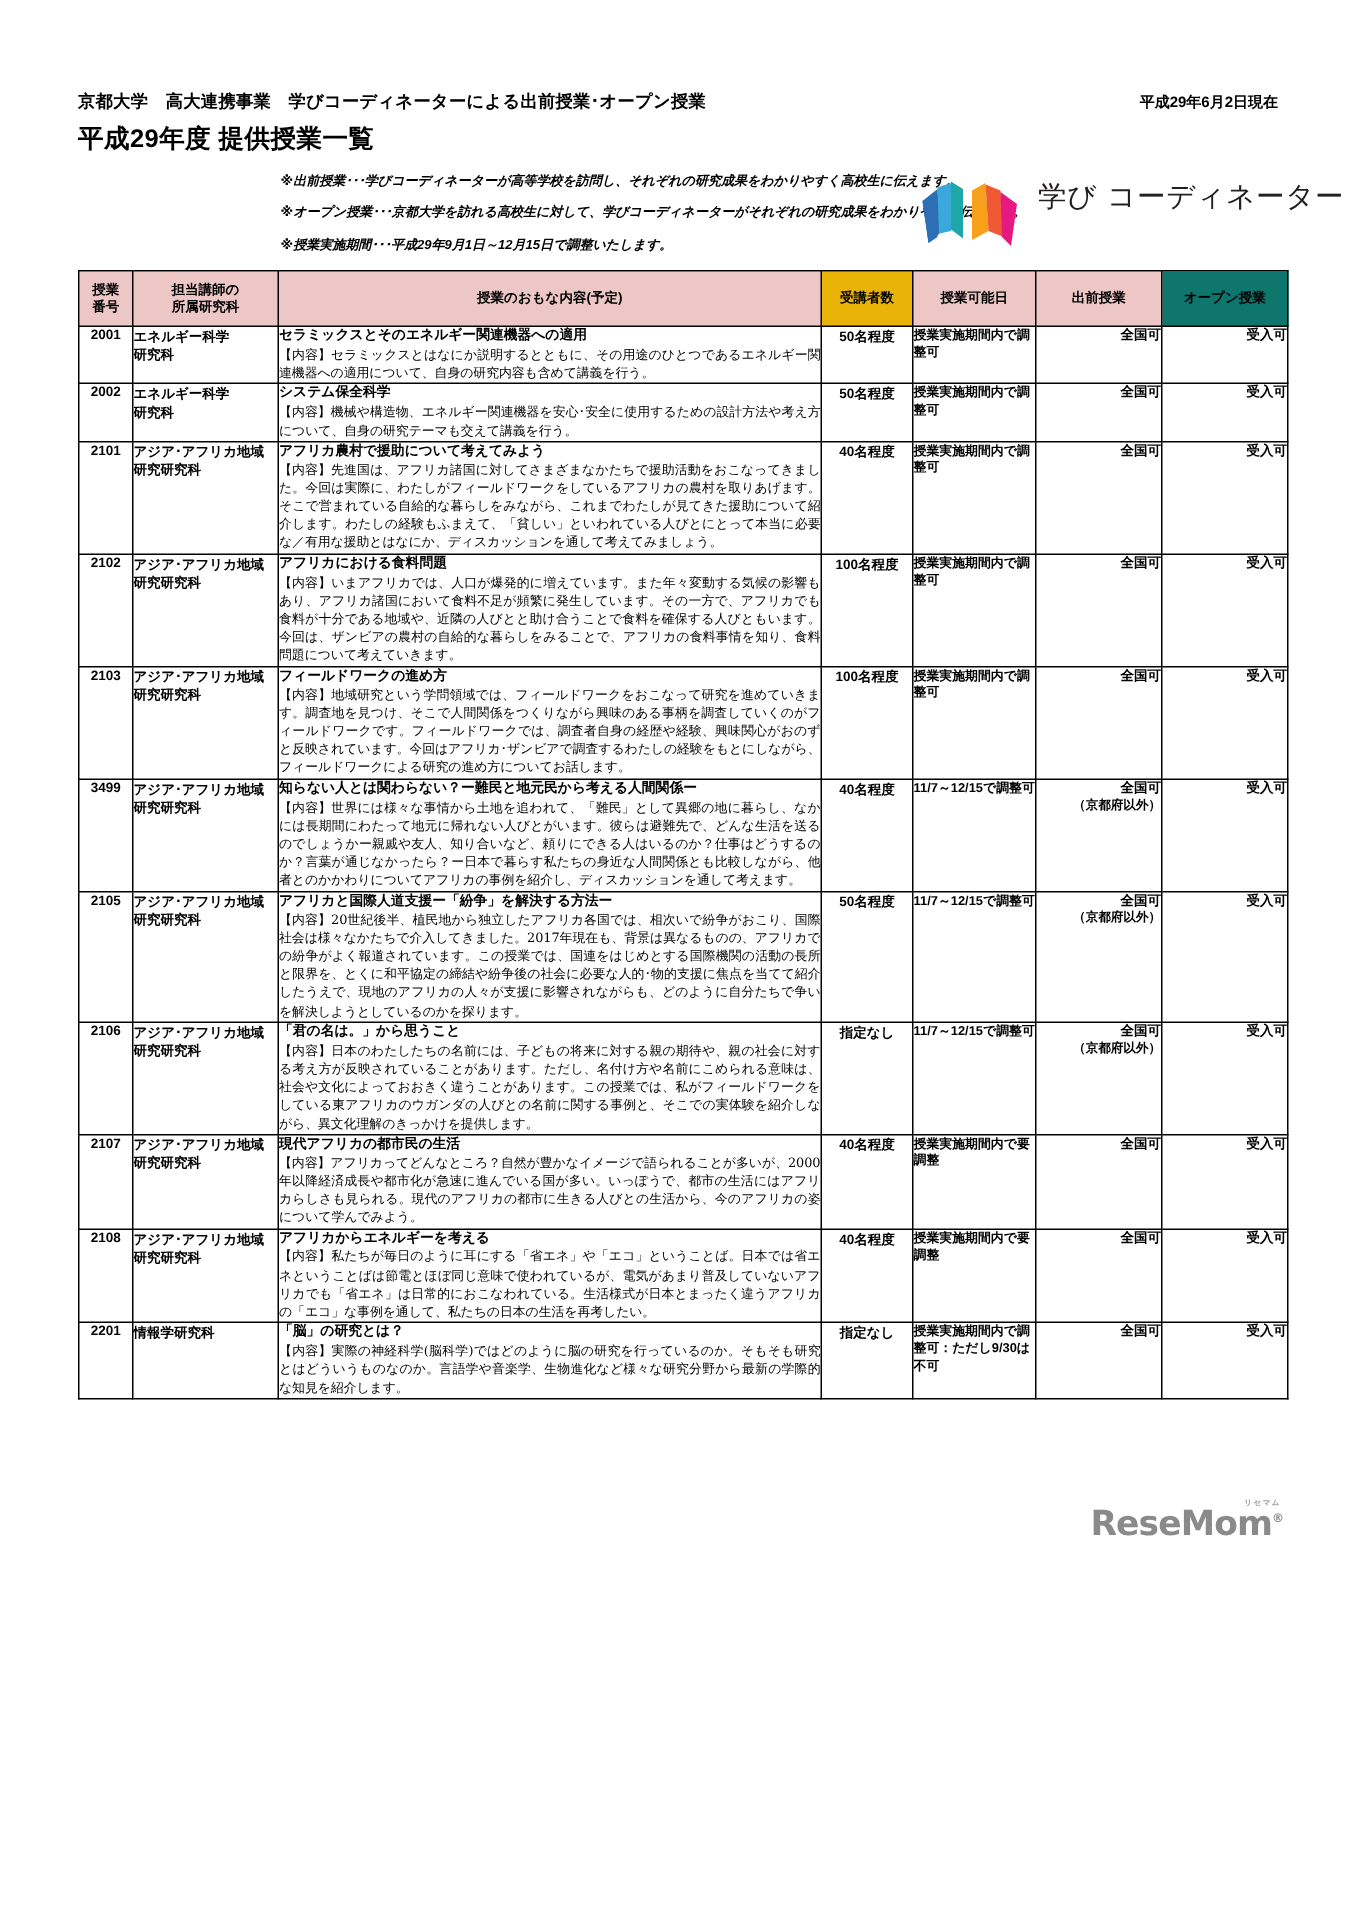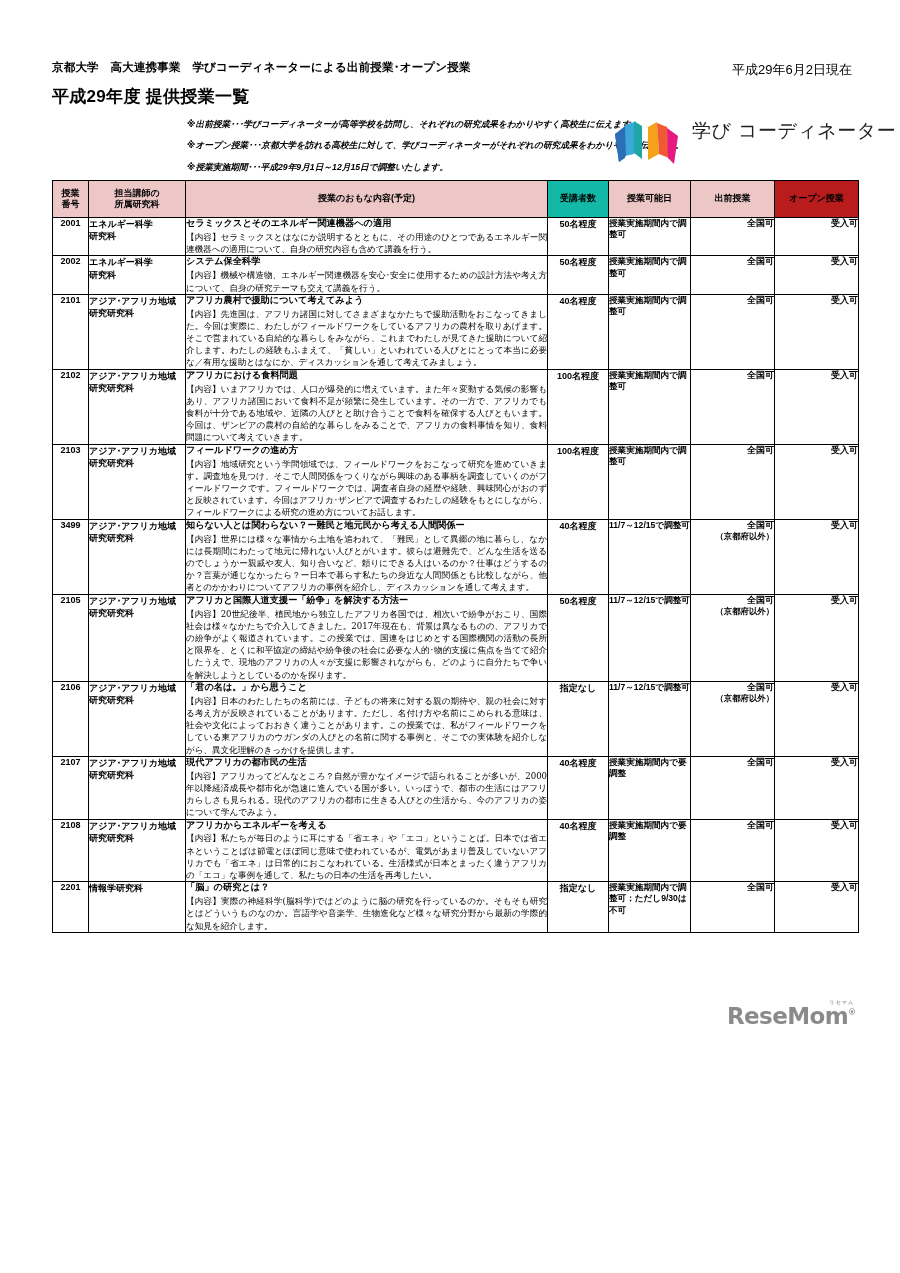--- a/index.html
+++ b/index.html
@@ -34,22 +34,22 @@
     justify-content: space-between;
     align-items: flex-start;
   }
   .org-line {
     font-size: 11.5px;
     font-weight: bold;
     letter-spacing: 0.2px;
     white-space: nowrap;
   }
   .asof {
-    font-size: 13px;
-    font-weight: normal;
+    font-size: 10px;
+    font-weight: bold;
     white-space: nowrap;
     padding-top: 1px;
   }
   .doc-title {
     font-size: 17px;
     font-weight: bold;
     letter-spacing: 0.3px;
     margin-top: 6px;
   }
   .notes {
@@ -244,24 +244,24 @@
         <col class="c-cap">
           <col class="c-date">
           <col class="c-deliv">
           <col class="c-open">
       </colgroup>
       <thead>
         <tr>
           <th style="background: rgb(237, 198, 198);">授業<br>番号</th>
           <th style="background: rgb(237, 198, 198);">担当講師の<br>所属研究科</th>
           <th style="background: rgb(237, 198, 198);">授業のおもな内容(予定)</th>
-          <th style="background: #14b8a6;">受講者数</th>
+          <th style="background: #eab308;">受講者数</th>
           <th style="background: rgb(237, 198, 198);">授業可能日</th>
           <th style="background: rgb(237, 198, 198);">出前授業</th>
-          <th style="background: #b91c1c;">オープン授業</th>
+          <th style="background: #0f766e;">オープン授業</th>
         </tr>
       </thead>
       <tbody>
           <tr>
             <td class="no">2001</td>
             <td class="dept">エネルギー科学<br>研究科</td>
             <td class="content">
               <div class="c-title">セラミックスとそのエネルギー関連機器への適用</div>
               <div class="c-body">【内容】セラミックスとはなにか説明するとともに、その用途のひとつであるエネルギー関連機器への適用について、自身の研究内容も含めて講義を行う。</div>
             </td>

